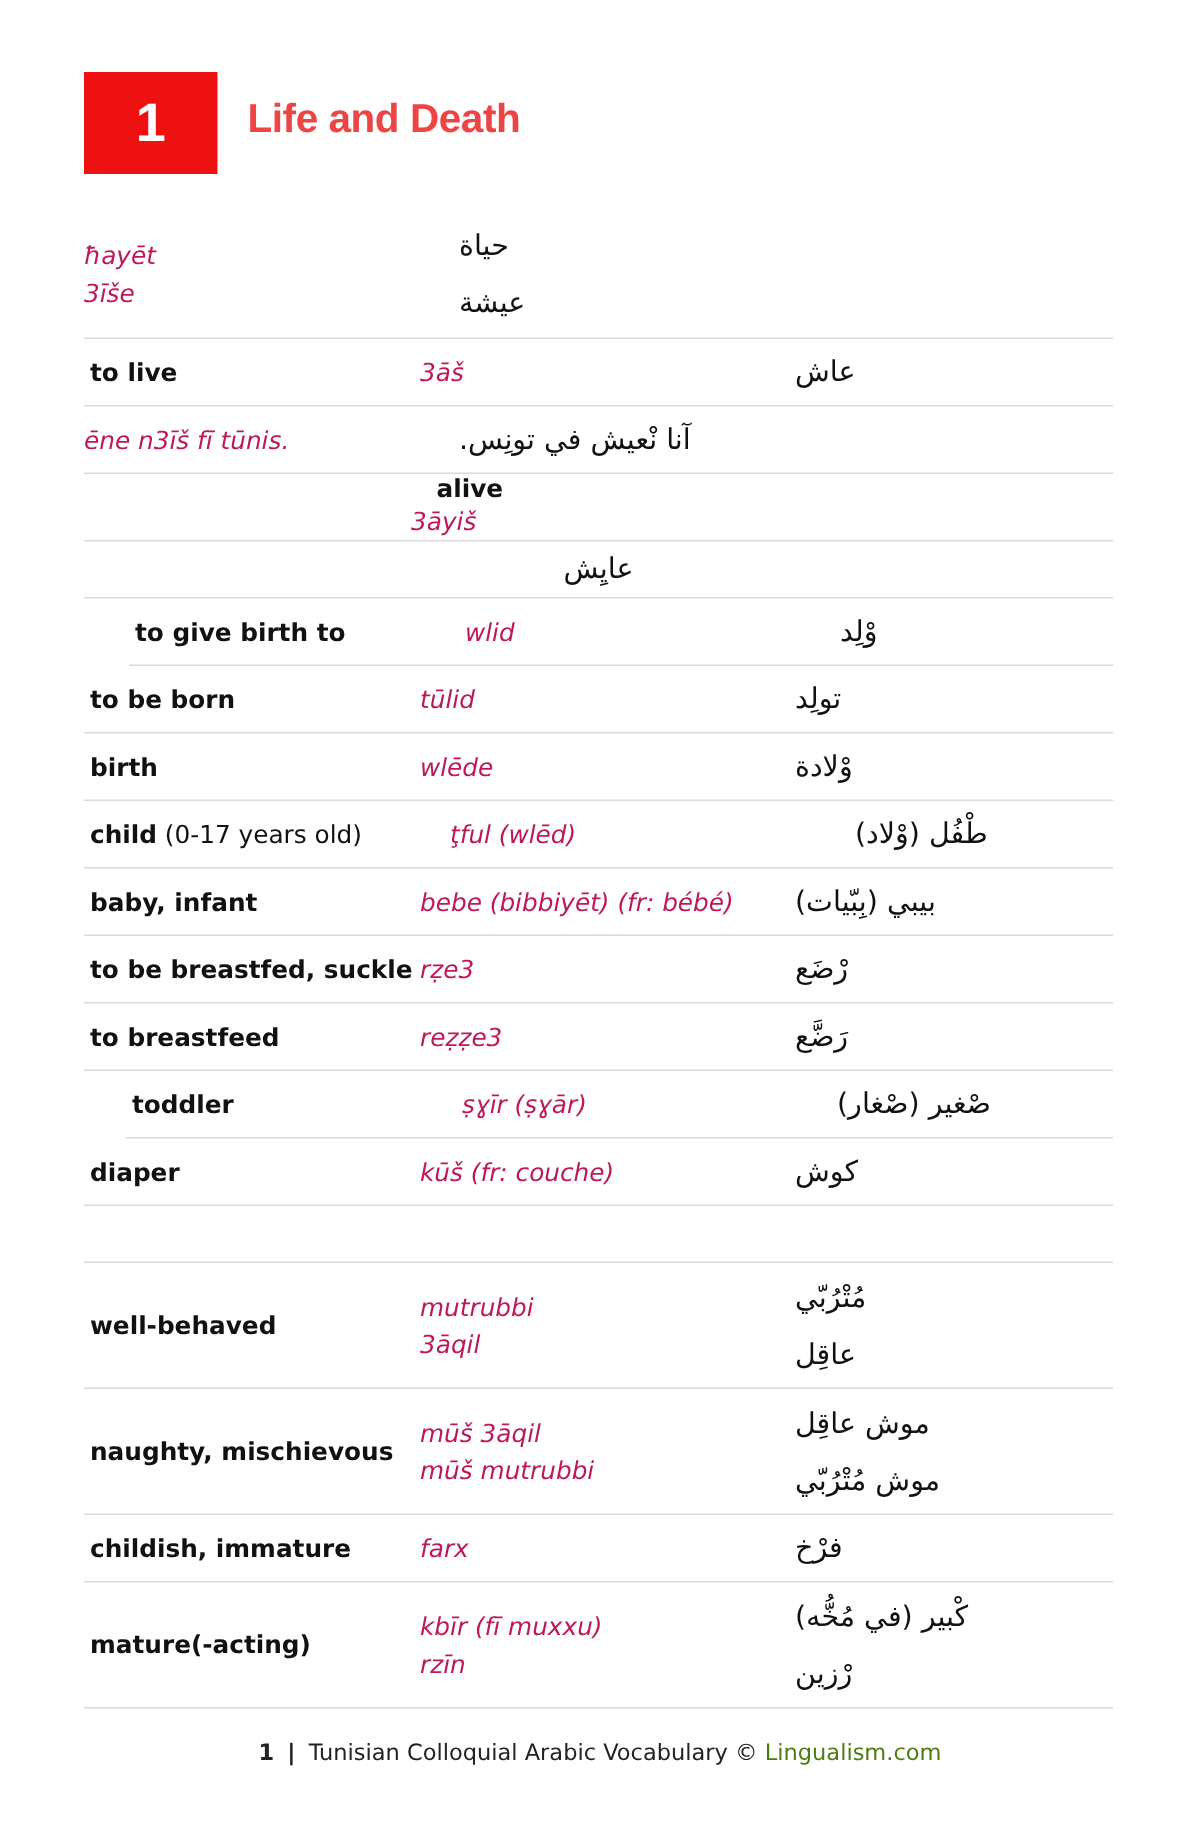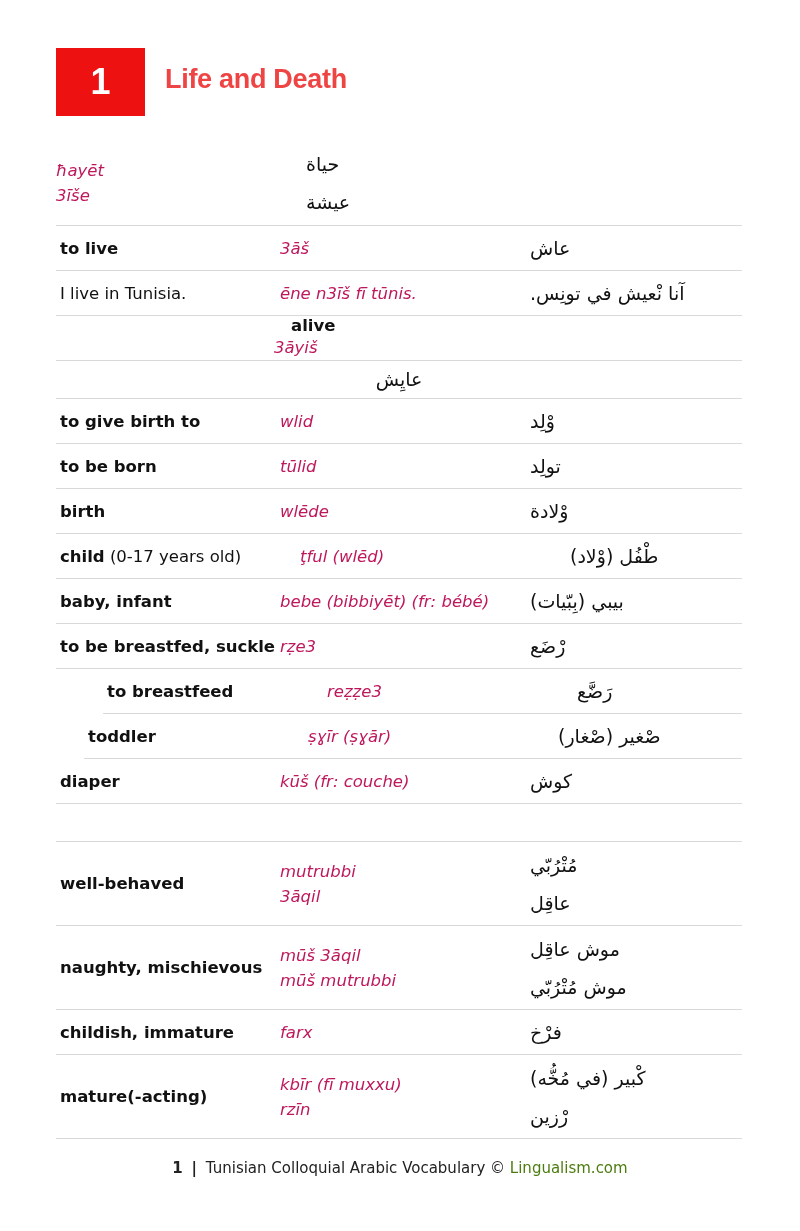--- a/index.html
+++ b/index.html
@@ -71,39 +71,38 @@
     <div class="row" style="height: 45px;">
       <div class="en"><span class="b">to live</span><span></span></div>
       <div class="tr">
         <div>3āš</div>
       </div>
       <div class="ar">
         <div>عاش</div>
       </div>
     </div>
     <div class="row" style="height: 45px;">
-      <div class="en"><span class="b"></span><span>I live in Tunisia.</span></div>
       <div class="tr">
         <div>ēne n3īš fī tūnis.</div>
       </div>
       <div class="ar">
         <div>آنا نْعيش في تونِس.</div>
       </div>
     </div>
     <div class="row" style="height: 45px; flex-direction: column;">
       <div class="en"><span class="b">alive</span><span></span></div>
       <div class="tr">
         <div>3āyiš</div>
       </div>
       <div class="ar">
         <div>عايِش</div>
       </div>
     </div>
     <div class="gap"></div>
-    <div class="row" style="height: 45px;">
+    <div class="row" style="height: 45px; margin-left: 30px;">
       <div class="en"><span class="b">to give birth to</span><span></span></div>
       <div class="tr">
         <div>wlid</div>
       </div>
       <div class="ar">
         <div>وْلِد</div>
       </div>
     </div>
     <div class="row" style="height: 45px;">
       <div class="en"><span class="b">to be born</span><span></span></div>
@@ -143,21 +142,21 @@
     </div>
     <div class="row" style="height: 45px;">
       <div class="en"><span class="b">to be breastfed, suckle</span><span></span></div>
       <div class="tr">
         <div>rẓe3</div>
       </div>
       <div class="ar">
         <div>رْضَع</div>
       </div>
     </div>
-    <div class="row" style="height: 45px; margin-left: 47px;">
+    <div class="row" style="height: 45px;">
       <div class="en"><span class="b">to breastfeed</span><span></span></div>
       <div class="tr">
         <div>reẓẓe3</div>
       </div>
       <div class="ar">
         <div>رَضَّع</div>
       </div>
     </div>
     <div class="row" style="height: 45px; margin-left: 28px;">
       <div class="en"><span class="b">toddler</span><span></span></div>

